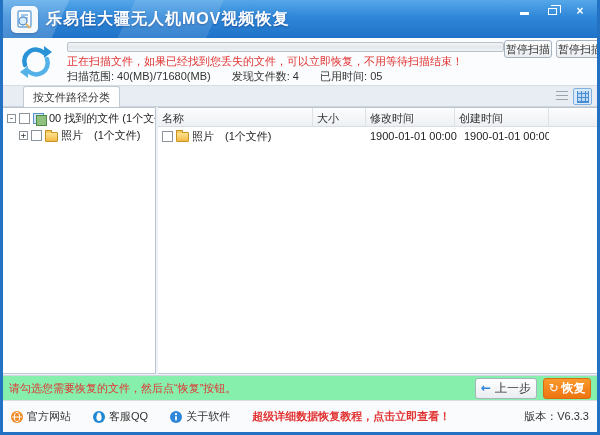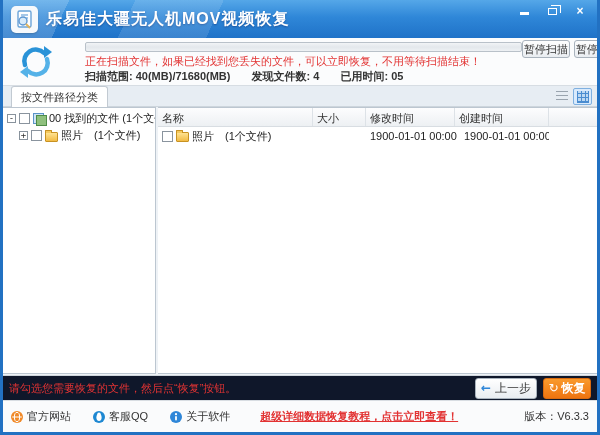--- a/index.html
+++ b/index.html
@@ -38,47 +38,47 @@
   }
   .min-bar { width:9px; height:3px; background:#fff; margin-top:6px; }
   .restore-box { width:9px; height:7px; border:1px solid #fff; position:relative; background:transparent; margin-top:2px;}
   .restore-box::before { content:""; position:absolute; left:2px; top:-4px; width:9px; height:7px; border:1px solid #fff; border-bottom:none; border-left:none;}
   
   .toolbar {
     flex:0 0 48px; background:#fbfcfd; border-bottom:1px solid #d7dde3;
     display:flex; padding:2px 5px 2px 2px;
   }
   .recycle-wrap { flex:0 0 62px; display:flex; align-items:center; justify-content:center; }
-  .scan-center { flex:1 1 auto; display:flex; flex-direction:column; padding-top:2px;margin-left:18px; }
+  .scan-center { flex:1 1 auto; display:flex; flex-direction:column; padding-top:2px; }
   .progressbar {
     height:10px; width:437px;
     border:1px solid #b9c1c9; border-radius:2px;
     background:linear-gradient(180deg,#f2f4f6,#e4e8ec 50%,#eef1f4);
     overflow:hidden;
   }
   .progress-fill { height:100%; background:linear-gradient(180deg,#8fd07a,#4caf3c); }
   .scan-msg { font-size:11px; color:#e23333; line-height:15px; margin-top:2px; white-space:nowrap; }
   .scan-info { font-size:11px; color:#333; line-height:14px; white-space:nowrap; }
-  .scan-info span { margin-right:18px;font-weight:bold; }
+  .scan-info span { margin-right:18px; }
   .toolbar-buttons { flex:0 0 50px; display:flex; flex-direction:row; justify-content:center; gap:4px; }
   .tb-btn {
     width:48px; height:18px; font-size:11px; color:#333;
     background:linear-gradient(180deg,#fefefe,#e9edf1);
     border:1px solid #a9b3bd; border-radius:3px; cursor:pointer;
     display:flex; align-items:center; justify-content:center; white-space:nowrap;
   }
   
   .tabbar {
     flex:0 0 21px; background:#e7edf3; border-bottom:1px solid #cdd5dc;
     display:flex; align-items:flex-end; padding:0 5px; position:relative;
   }
   .tab {
     background:#fff; border:1px solid #c2cad2; border-bottom:none;
     border-radius:3px 3px 0 0; font-size:11px; color:#333;
-    padding:3px 9px 2px; margin-left:3px; margin-bottom:-1px; cursor:pointer;
+    padding:3px 9px 2px; margin-left:15px; margin-bottom:-1px; cursor:pointer;
   }
   .view-toggles { position:absolute; right:5px; top:2px; display:flex; gap:2px; }
   .vt-box { width:19px; height:17px; display:flex; align-items:center; justify-content:center; border:1px solid transparent; border-radius:2px; cursor:pointer; }
   .vt-box.selected { border-color:#7fb0e0; background:#d9eafc; }
   .list-glyph { width:12px; height:11px;
     background:repeating-linear-gradient(180deg,#9aa4ae 0 1px,transparent 1px 4px); }
   .grid-glyph { width:12px; height:12px; background:#bcd8f2;
     background-image:repeating-linear-gradient(0deg,#4a8cd0 0 1px,transparent 1px 4px),
                      repeating-linear-gradient(90deg,#4a8cd0 0 1px,transparent 1px 4px);
     border-right:1px solid #4a8cd0; border-bottom:1px solid #4a8cd0; }
@@ -105,21 +105,21 @@
     background:#f5c95e; border:1px solid #c89222; border-bottom:none; border-radius:1px 1px 0 0; }
   .list-panel { flex:1 1 auto; background:#fff; border:1px solid #bcc6d0; border-left:none; border-right:none; margin-left:2px; display:flex; flex-direction:column; overflow:hidden; }
   .list-header { flex:0 0 19px; display:flex; background:linear-gradient(180deg,#fdfdfe,#edf0f3); border-bottom:1px solid #d8dde2; }
   .hcell { font-size:11px; color:#333; padding:3px 12px 0 4px; border-right:1px solid #dde2e7; white-space:nowrap; overflow:hidden; }
   .c-name { width:155px; } .c-size { width:53px; } .c-created { width:94px; } .c-modified { width:89px; } .c-rest { flex:1; border-right:none; }
   .list-row { flex:0 0 18px; display:flex; align-items:center; font-size:11px; color:#222; }
   .rcell { padding-left:4px; white-space:nowrap; overflow:hidden; display:flex; align-items:center; }
   .list-body { flex:1; }
   
   .footerbar {
-    flex:0 0 25px; background:#0f172a; border-top:1px solid #cfd6dd;
+    flex:0 0 25px; background:#86efac; border-top:1px solid #cfd6dd;
     display:flex; align-items:center; padding:0 6px; gap:6px;
   }
   .hint { flex:1; font-size:11px; color:#e23333; white-space:nowrap; }
   .back-btn {
     width:62px; height:21px; font-size:12px; color:#333;
     background:linear-gradient(180deg,#ffffff,#e9edf1);
     border:1px solid #a9b3bd; border-radius:3px; cursor:pointer;
     display:flex; align-items:center; justify-content:center; gap:4px;
   }
   .back-arrow { color:#2e86d8; font-weight:bold; font-size:12px; font-family:"DejaVu Sans",sans-serif;}
@@ -129,21 +129,21 @@
     border:1px solid #d96a0e; border-radius:3px; cursor:pointer;
     display:flex; align-items:center; justify-content:center; gap:3px;
   }
   .recover-glyph { font-family:"DejaVu Sans",sans-serif; font-weight:normal; font-size:12px; }
   
   .statusbar {
     flex:0 0 21px; background:#fafbfc; border-top:1px solid #d8dde2;
     display:flex; align-items:center; padding:8px 8px; font-size:11px; color:#333;
   }
   .sb-item { display:flex; align-items:center; gap:4px; margin-right:22px; cursor:pointer; }
-  .sb-link { color:#e23333; font-weight:bold; text-decoration:underline; cursor:pointer; margin-left:8px; white-space:nowrap; }
+  .sb-link { color:#e23333; font-weight:bold; cursor:pointer; white-space:nowrap; }
   .sb-version { margin-left:auto; color:#333; }
 </style>
 </head>
 <body>
 
 <div class="window">
 
   <div class="titlebar">
     <div class="app-icon">
       <svg width="21" height="21" viewBox="0 0 21 21">

